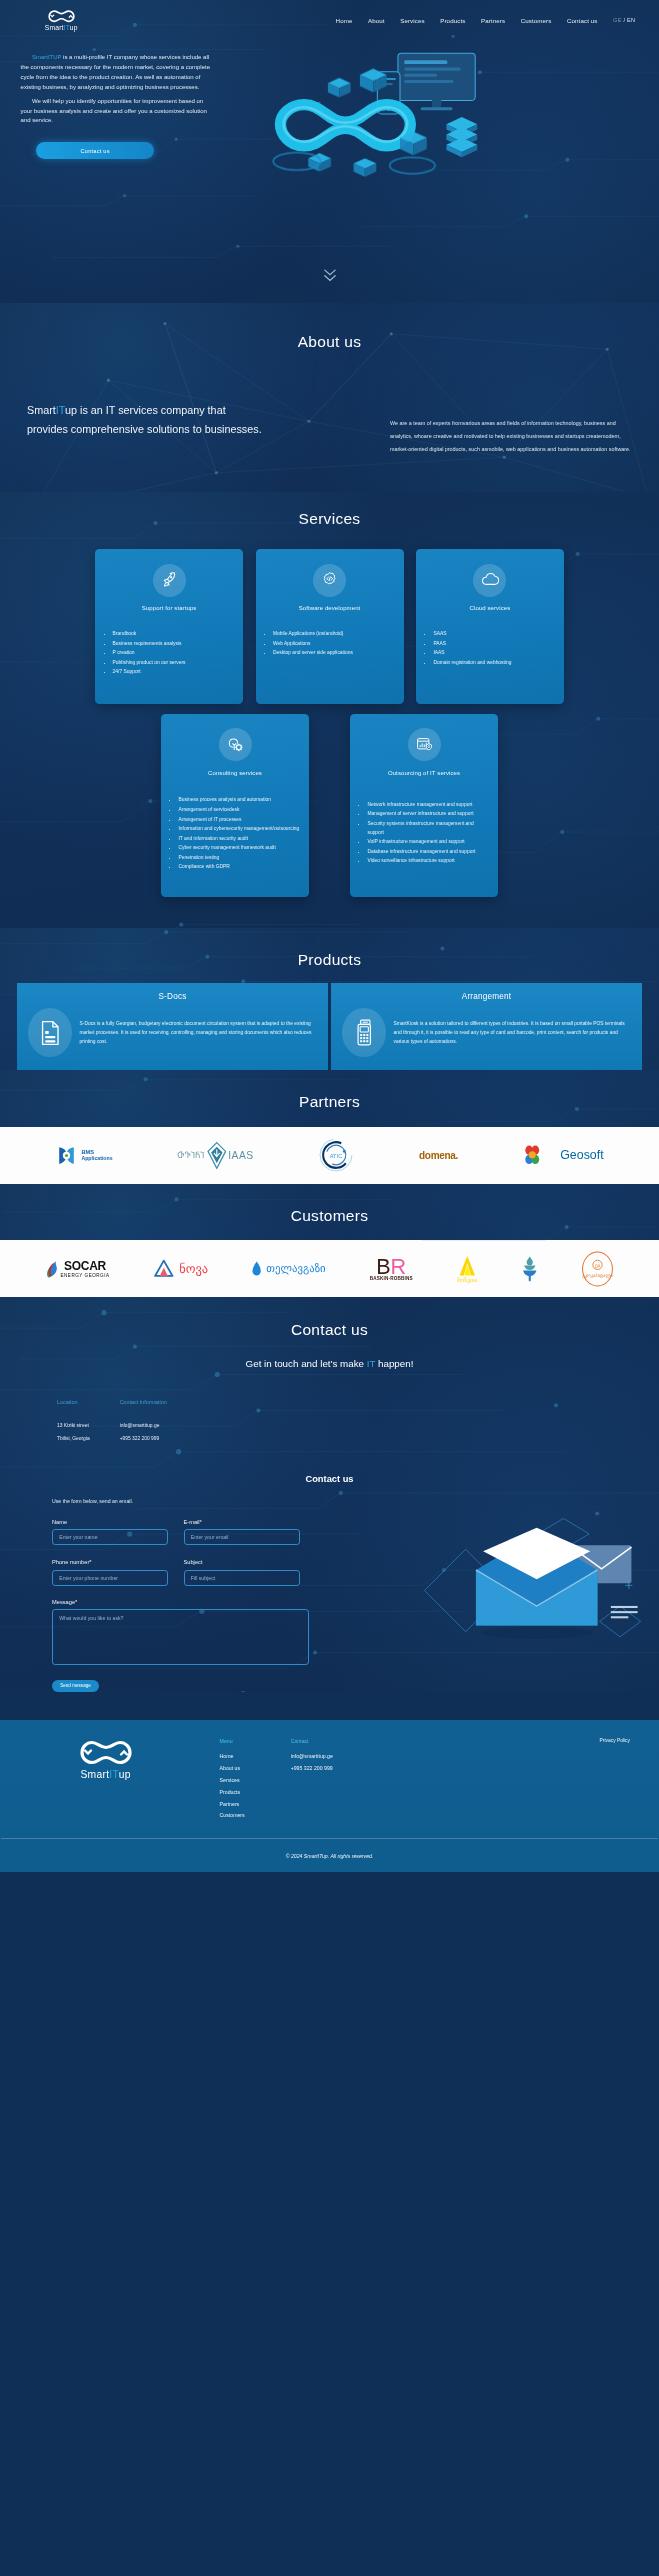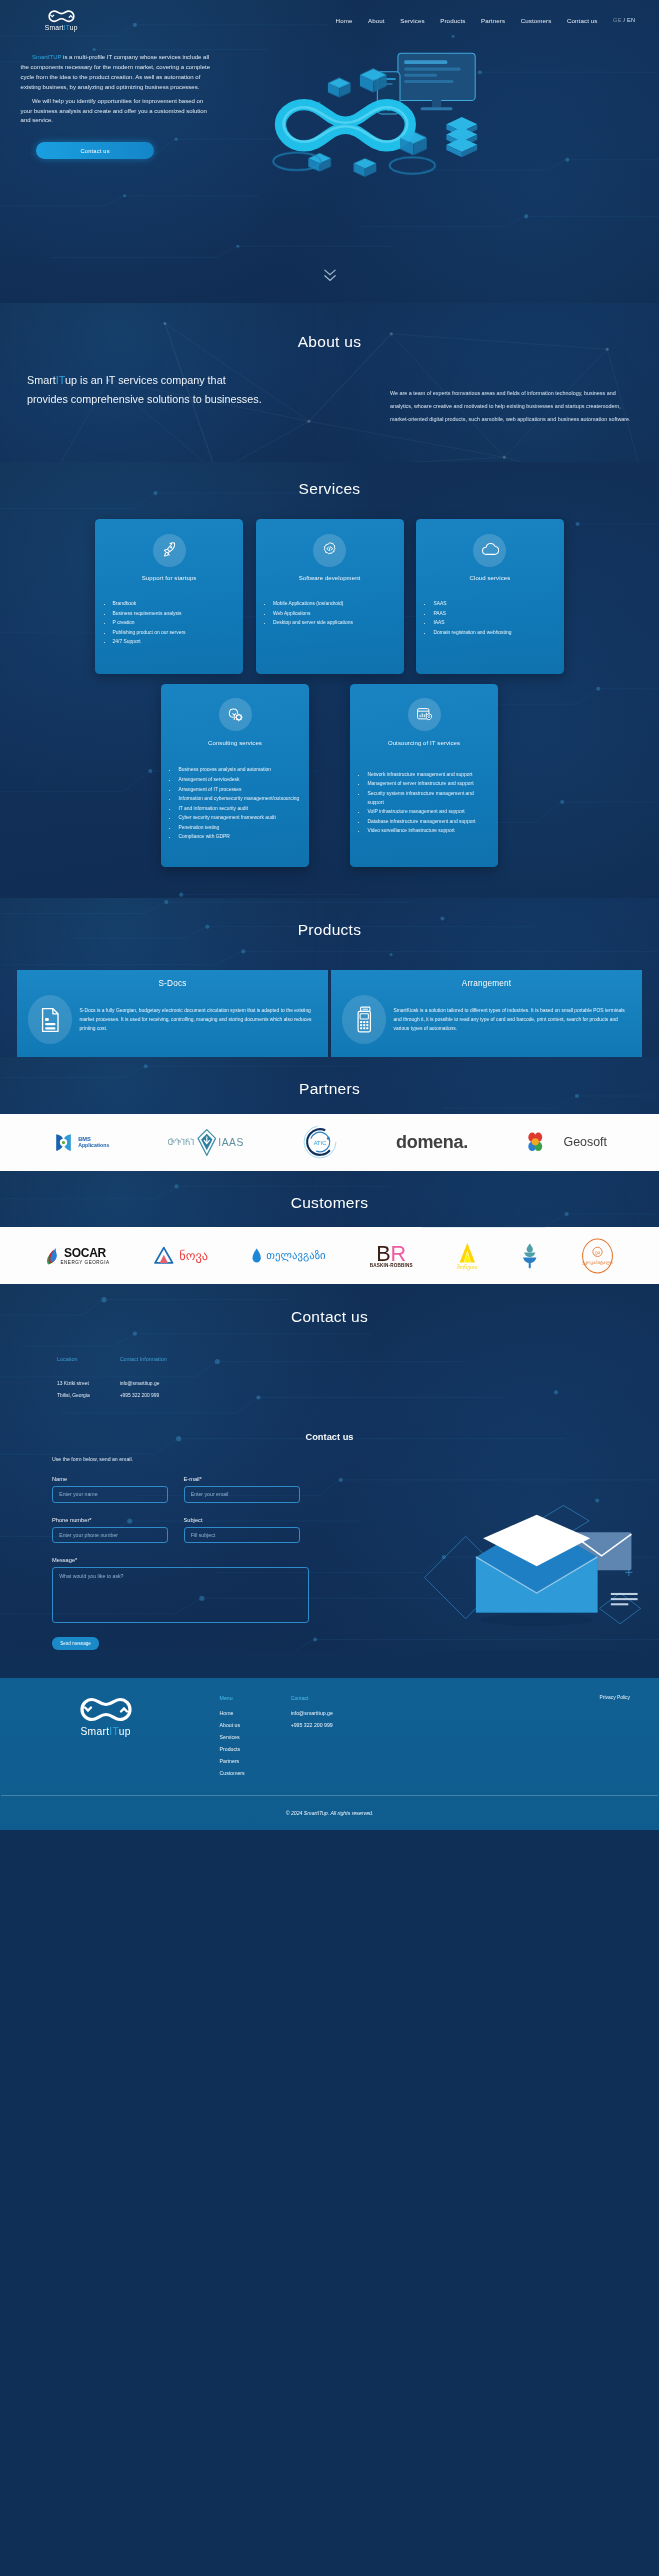--- a/index.html
+++ b/index.html
@@ -64,21 +64,21 @@
   .scroll-chev { position: absolute; left: 50%; bottom: 19.6px; transform: translateX(-50%); z-index: 6; opacity:.75; }
 
   
   .section-title {
     text-align: center; font-weight: 400; color: #ffffff;
     font-size: 15.5px; letter-spacing: 0.3px;
   }
 
   
   .about { position: relative; padding: 30px 0 36px; }
-  .about-grid { display: flex; margin-top: 20px; padding: 0 27px; gap: 28px; position: relative; z-index: 3; }
+  .about-grid { display: flex; margin-top: 50px; padding: 0 27px; gap: 28px; position: relative; z-index: 3; }
   .about-left { width: 242px; font-size: 10.8px; line-height: 1.72; color: #f0f5fa; font-weight: 300; }
   .about-left .accent { color: #2aa7e0; }
   .about-right { width: 242px; margin-left: auto; margin-top: 15.5px; font-size: 5.4px; line-height: 2.45; color: #dbe6f1; }
 
   
   .services { position: relative; padding: 17.5px 0 31px; }
   .svc-row { display: flex; justify-content: center; gap: 12.4px; margin-top: 21.6px; padding: 0 20.6px; position: relative; z-index: 3; }
   .svc-card {
     width: 148px; min-height: 155px; border-radius: 4.6px;
     background: linear-gradient(175deg, #1a84c2 0%, #1179b8 60%, #0f72ae 100%);
@@ -93,21 +93,21 @@
     margin: 4.1px auto 0; display: flex; align-items: center; justify-content: center;
   }
   .svc-title { text-align: center; font-size: 6px; margin-top: 8.8px; color: #f2f8fc; letter-spacing: 0.1px; }
   .svc-list { margin-top: 18.5px; padding-left: 9.3px; }
   .svc-list li { font-size: 4.9px; line-height: 1.75; color: #eaf4fb; margin-bottom: 1px; }
   .svc-row2 { display: flex; justify-content: center; gap: 41px; margin-top: 9.3px; position: relative; z-index: 3; }
 
   
   .products { position: relative; padding: 23px 0 0; }
   .prod-panel {
-    margin-top: 31px; display: flex; gap: 3.1px; padding: 0 17px;
+    margin-top: 14px; display: flex; gap: 3.1px; padding: 0 17px;
   }
   .prod-card {
     flex: 1; background: linear-gradient(180deg, #1b87c4 0%, #1078b5 100%);
     padding: 9.3px 11.3px 13.4px; position: relative;
   }
   .prod-title { text-align: center; font-size: 8.2px; color: #fff; margin-bottom: 7.2px; letter-spacing: 0.2px; }
   .prod-body { display: flex; align-items: center; gap: 7.2px; }
   .prod-icon-wrap {
     width: 44px; height: 49px; border-radius: 50%;
     background: rgba(255,255,255,.14);
@@ -571,31 +571,31 @@
       <div class="logo-item">
         <svg width="36" height="36" viewBox="0 0 70 70">
           <circle cx="35" cy="35" r="31" fill="none" stroke="#8fd4ea" stroke-width="1.6" stroke-dasharray="140 60"></circle>
           <circle cx="35" cy="35" r="25" fill="none" stroke="#12305e" stroke-width="4" stroke-dasharray="110 48" transform="rotate(40 35 35)"></circle>
           <circle cx="35" cy="35" r="19" fill="none" stroke="#2a7fc4" stroke-width="2.4" stroke-dasharray="90 40" transform="rotate(200 35 35)"></circle>
           <circle cx="51" cy="28" r="2.6" fill="#2a7fc4"></circle>
           <text x="35" y="40" text-anchor="middle" font-family="Liberation Sans, sans-serif" font-size="11" fill="#2a9fd8">ATIC</text>
         </svg>
       </div>
       <div class="logo-item">
-        <span style="color:#404040;font-size:18px;font-weight:bold;letter-spacing:-0.3px">domena.</span>
+        <span style="color:#a16207;font-size:10px;font-weight:bold;letter-spacing:-0.3px">domena.</span>
       </div>
       <div class="logo-item">
         <svg width="18.5" height="20.6" viewBox="0 0 36 40">
           <ellipse cx="12" cy="10" rx="7.5" ry="9" fill="#e03a2f"></ellipse>
           <ellipse cx="24" cy="10" rx="7.5" ry="9" fill="#e03a2f"></ellipse>
           <ellipse cx="12" cy="28" rx="7.5" ry="9" fill="#2a7fd4"></ellipse>
           <ellipse cx="24" cy="28" rx="7.5" ry="9" fill="#3ba049"></ellipse>
           <circle cx="18" cy="19" r="7" fill="#f5a623"></circle>
         </svg>
-        <span style="color:#404040;font-size:12.4px;margin-left:19px">Geosoft</span>
+        <span style="color:#0369a1;font-size:12.4px;margin-left:19px">Geosoft</span>
       </div>
     </div>
   </section>
 
   <section class="dark-bg">
     <div class="logos-head">
       <svg class="circuit" width="659" height="77" viewBox="0 0 1280 150">
         <g stroke="#2e6e9e" stroke-width="1" fill="none" opacity=".45">
           <path d="M0 54 H300 L340 30 H760"></path>
             <path d="M820 110 H1060 L1100 84 H1280"></path>
@@ -694,20 +694,21 @@
         <circle cx="392" cy="610" r="5"></circle>
           <circle cx="612" cy="690" r="4"></circle>
         <circle cx="472" cy="770" r="5"></circle>
           <circle cx="752" cy="850" r="4"></circle>
         <circle cx="1080" cy="210" r="4"></circle>
           <circle cx="1160" cy="420" r="4"></circle>
       </g>
     </svg>
 
     <h2 class="section-title">Contact us</h2>
+    <div class="contact-tag"><span>Get in touch and let's make </span><span class="hl">IT</span><span> happen!</span></div>
 
     <div class="info-row">
       <div class="info-col">
         <div class="info-col-head">Location</div>
         <p>13 Kiziki street</p>
         <p>Tbilisi, Georgia</p>
       </div>
       <div class="info-col">
         <div class="info-col-head">Contact Information</div>
         <p>info@smartitup.ge</p>

